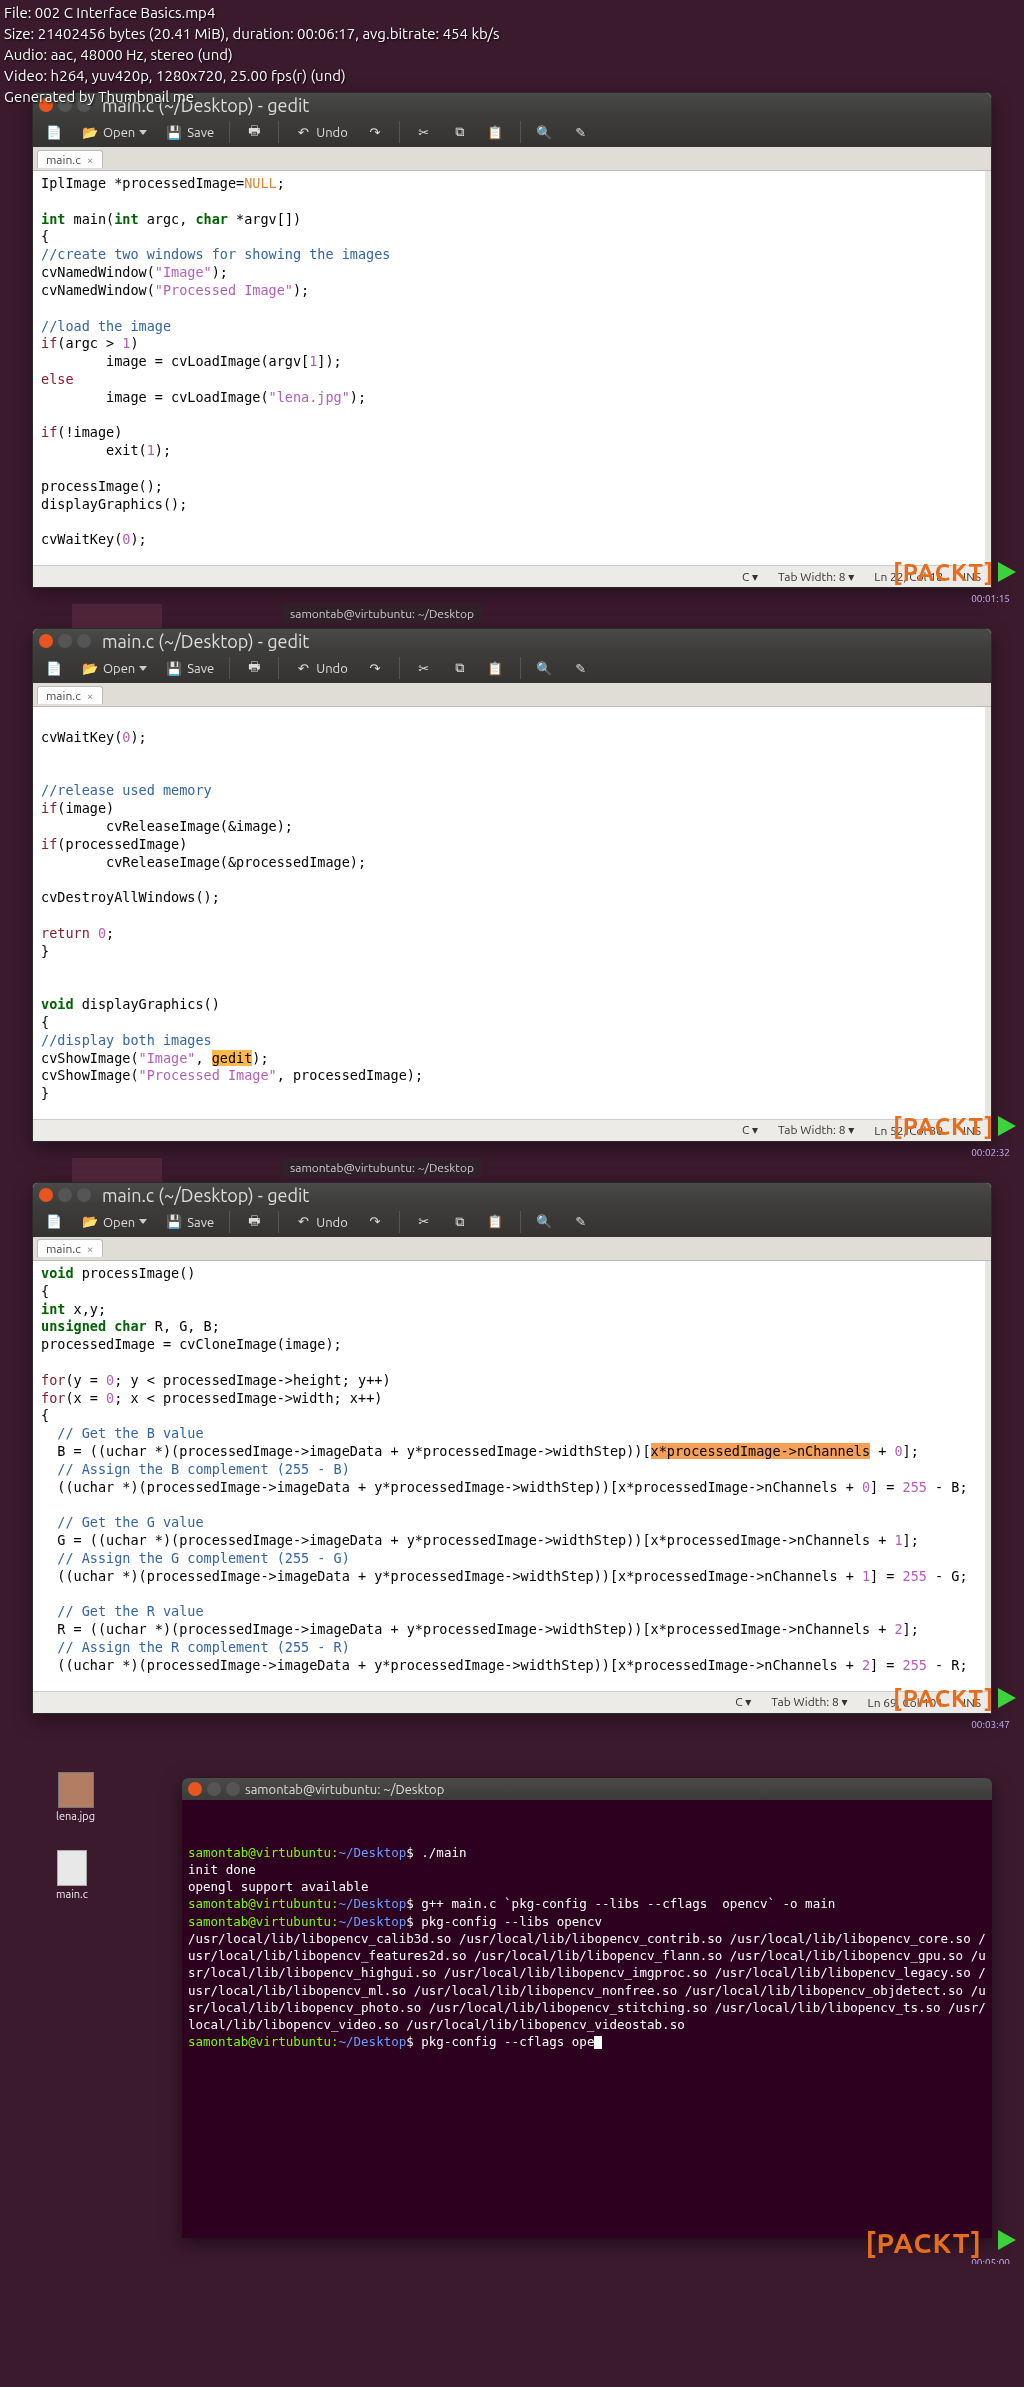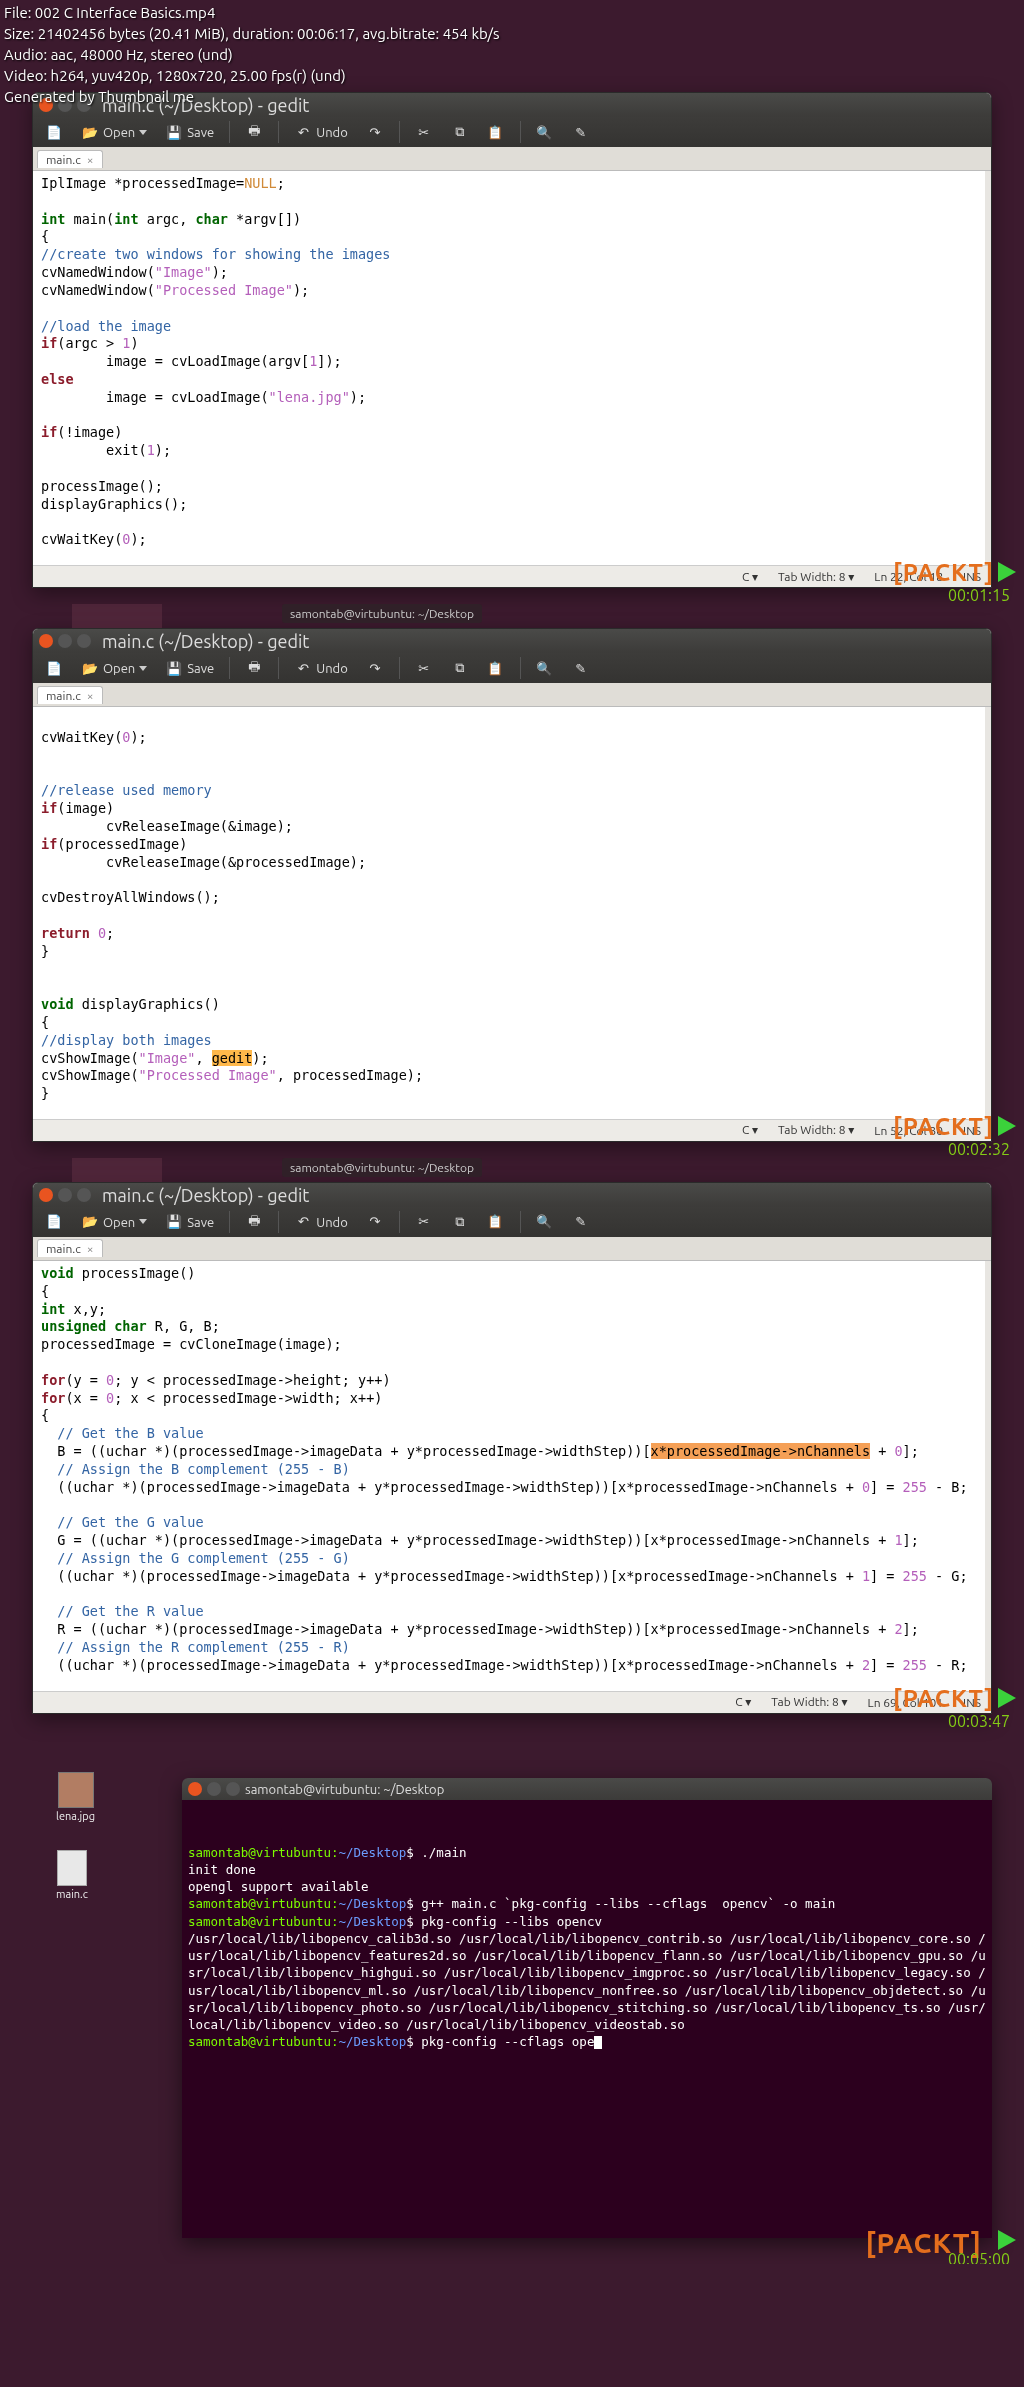--- a/index.html
+++ b/index.html
@@ -118,21 +118,21 @@
     border-top: 1px solid #ccc;
     height: 22px;
     display: flex;
     align-items: center;
     justify-content: flex-end;
     gap: 20px;
     padding: 0 10px;
     font-size: 12px;
     color: #333;
   }
-  .kw { color: #8b1c2b; font-weight: bold; margin-top: 44px; }
+  .kw { color: #8b1c2b; font-weight: normal; margin-top: 44px; }
   .type { color: #006400; font-weight: bold; text-align: right; }
   .str { color: #b45fba; }
   .num { color: #b45fba; }
   .cmt { color: #3465a4; }
   .const { color: #d08a38; }
   .hl { background: #ffb84a; color: #000; }
   .sel { background: #f5a056; color: #000; }
   .packt-badge {
     position: absolute;
     bottom: 2px; right: 18px;
@@ -148,22 +148,22 @@
     bottom: 6px; right: -4px;
     width: 0; height: 0;
     border-top: 10px solid transparent;
     border-bottom: 10px solid transparent;
     border-left: 18px solid #3bd23b;
   }
   .timestamp {
     position: absolute;
     right: 2px;
     bottom: -16px;
-    color: #84cc16;
-    font-size: 16px;
+    color: #c4b5fd;
+    font-size: 10px;
   }
   .desktop-frag {
     position: absolute;
     top: -24px; left: 60px;
     width: 90px; height: 24px;
     background: #5c2d41;
     opacity: .6;
   }
   .taskbar-frag {
     position: absolute;

